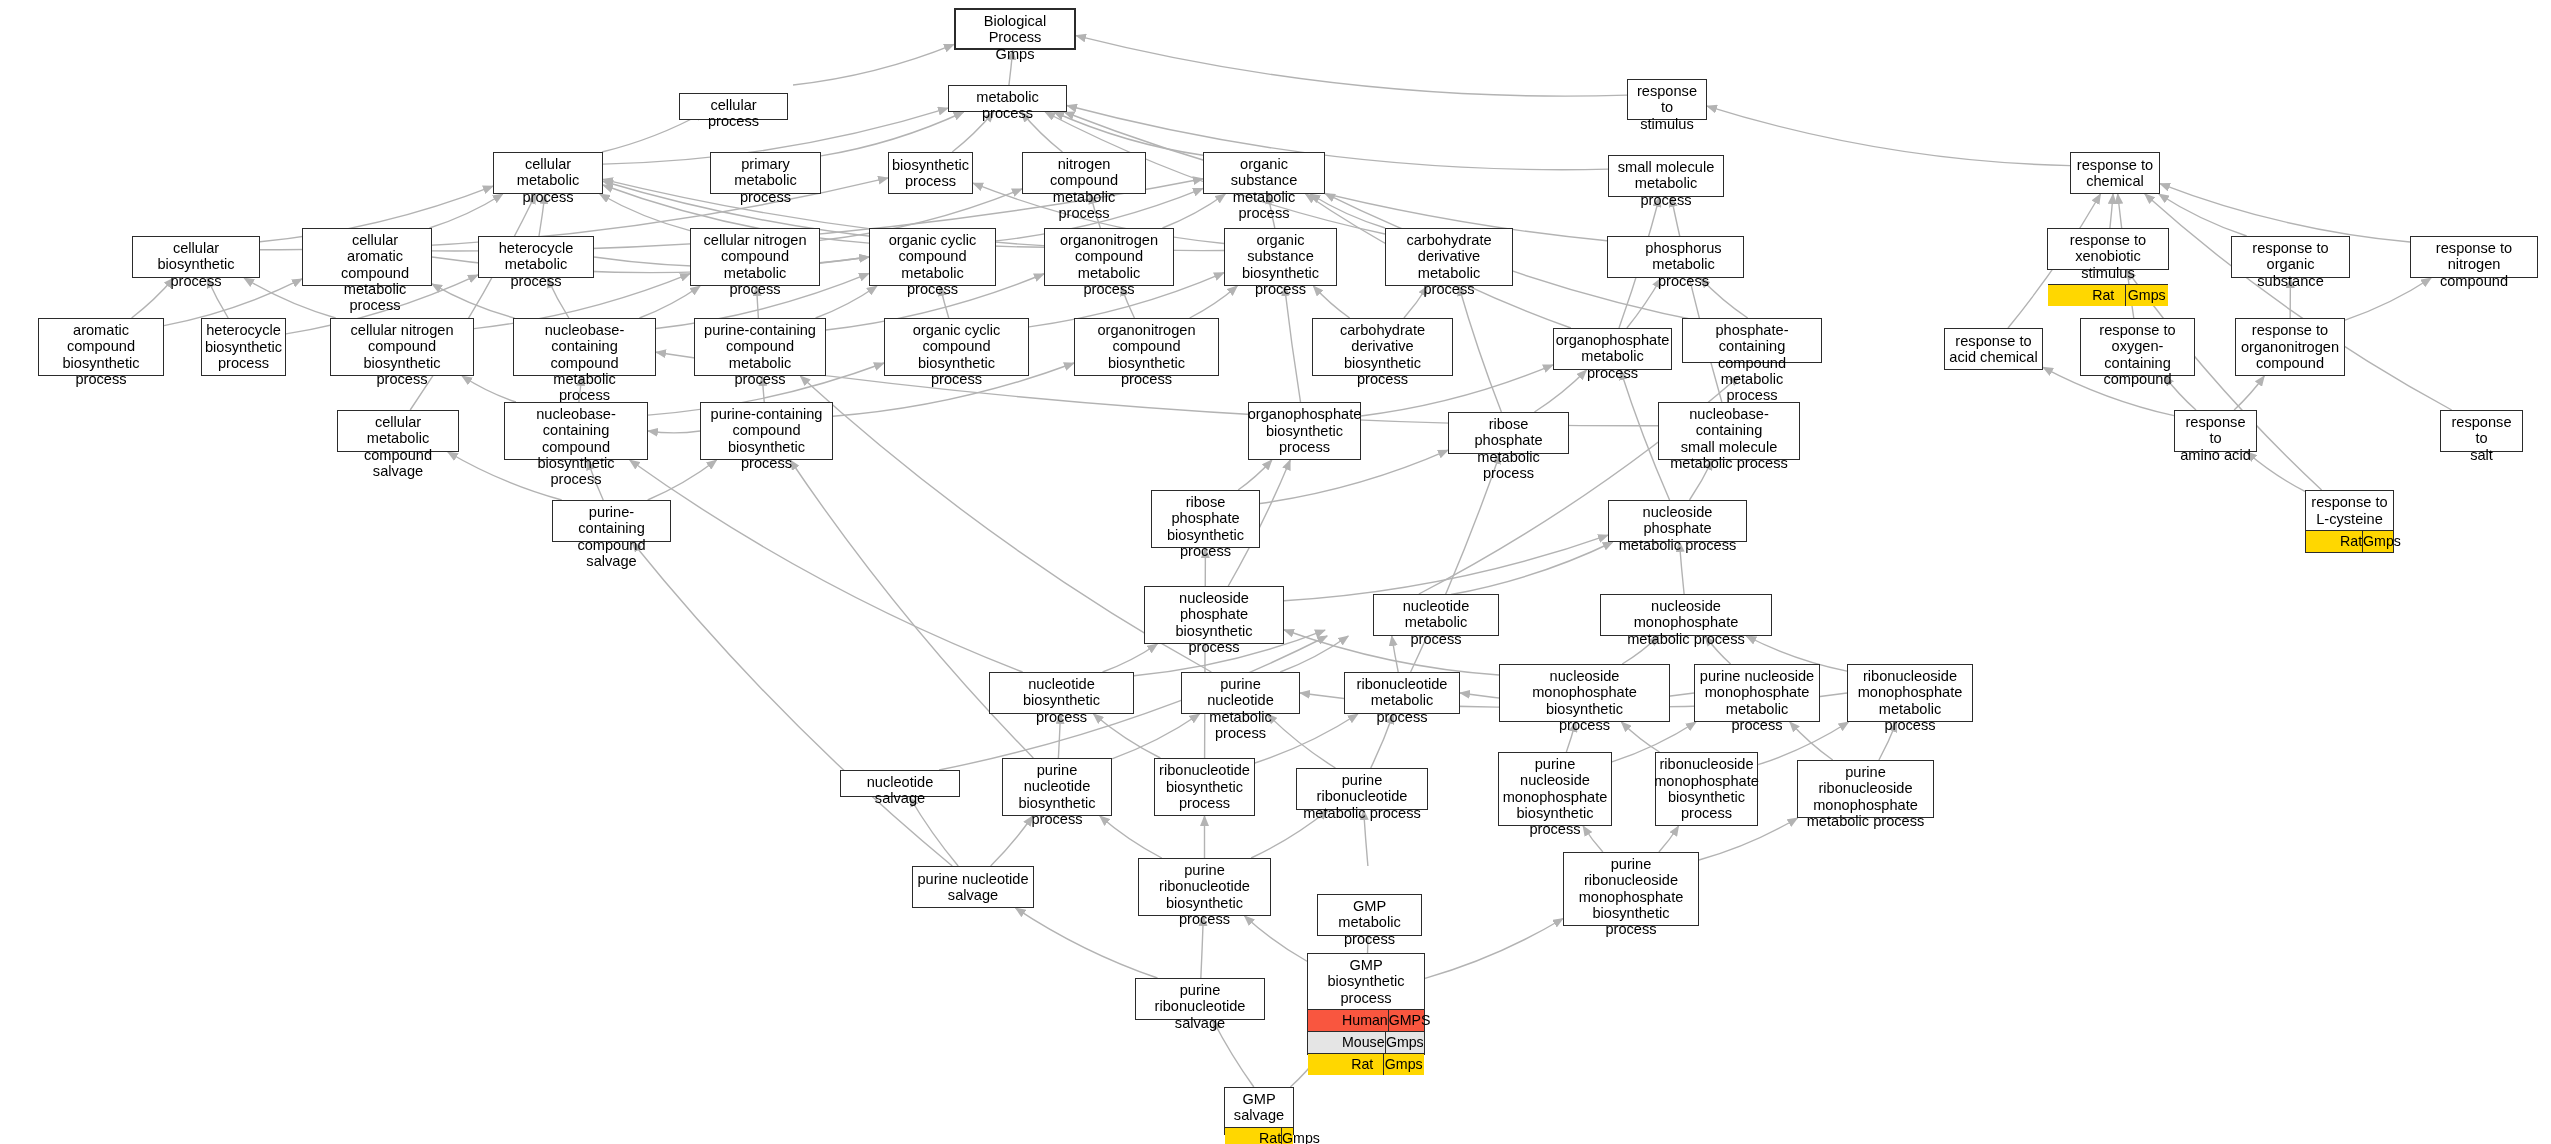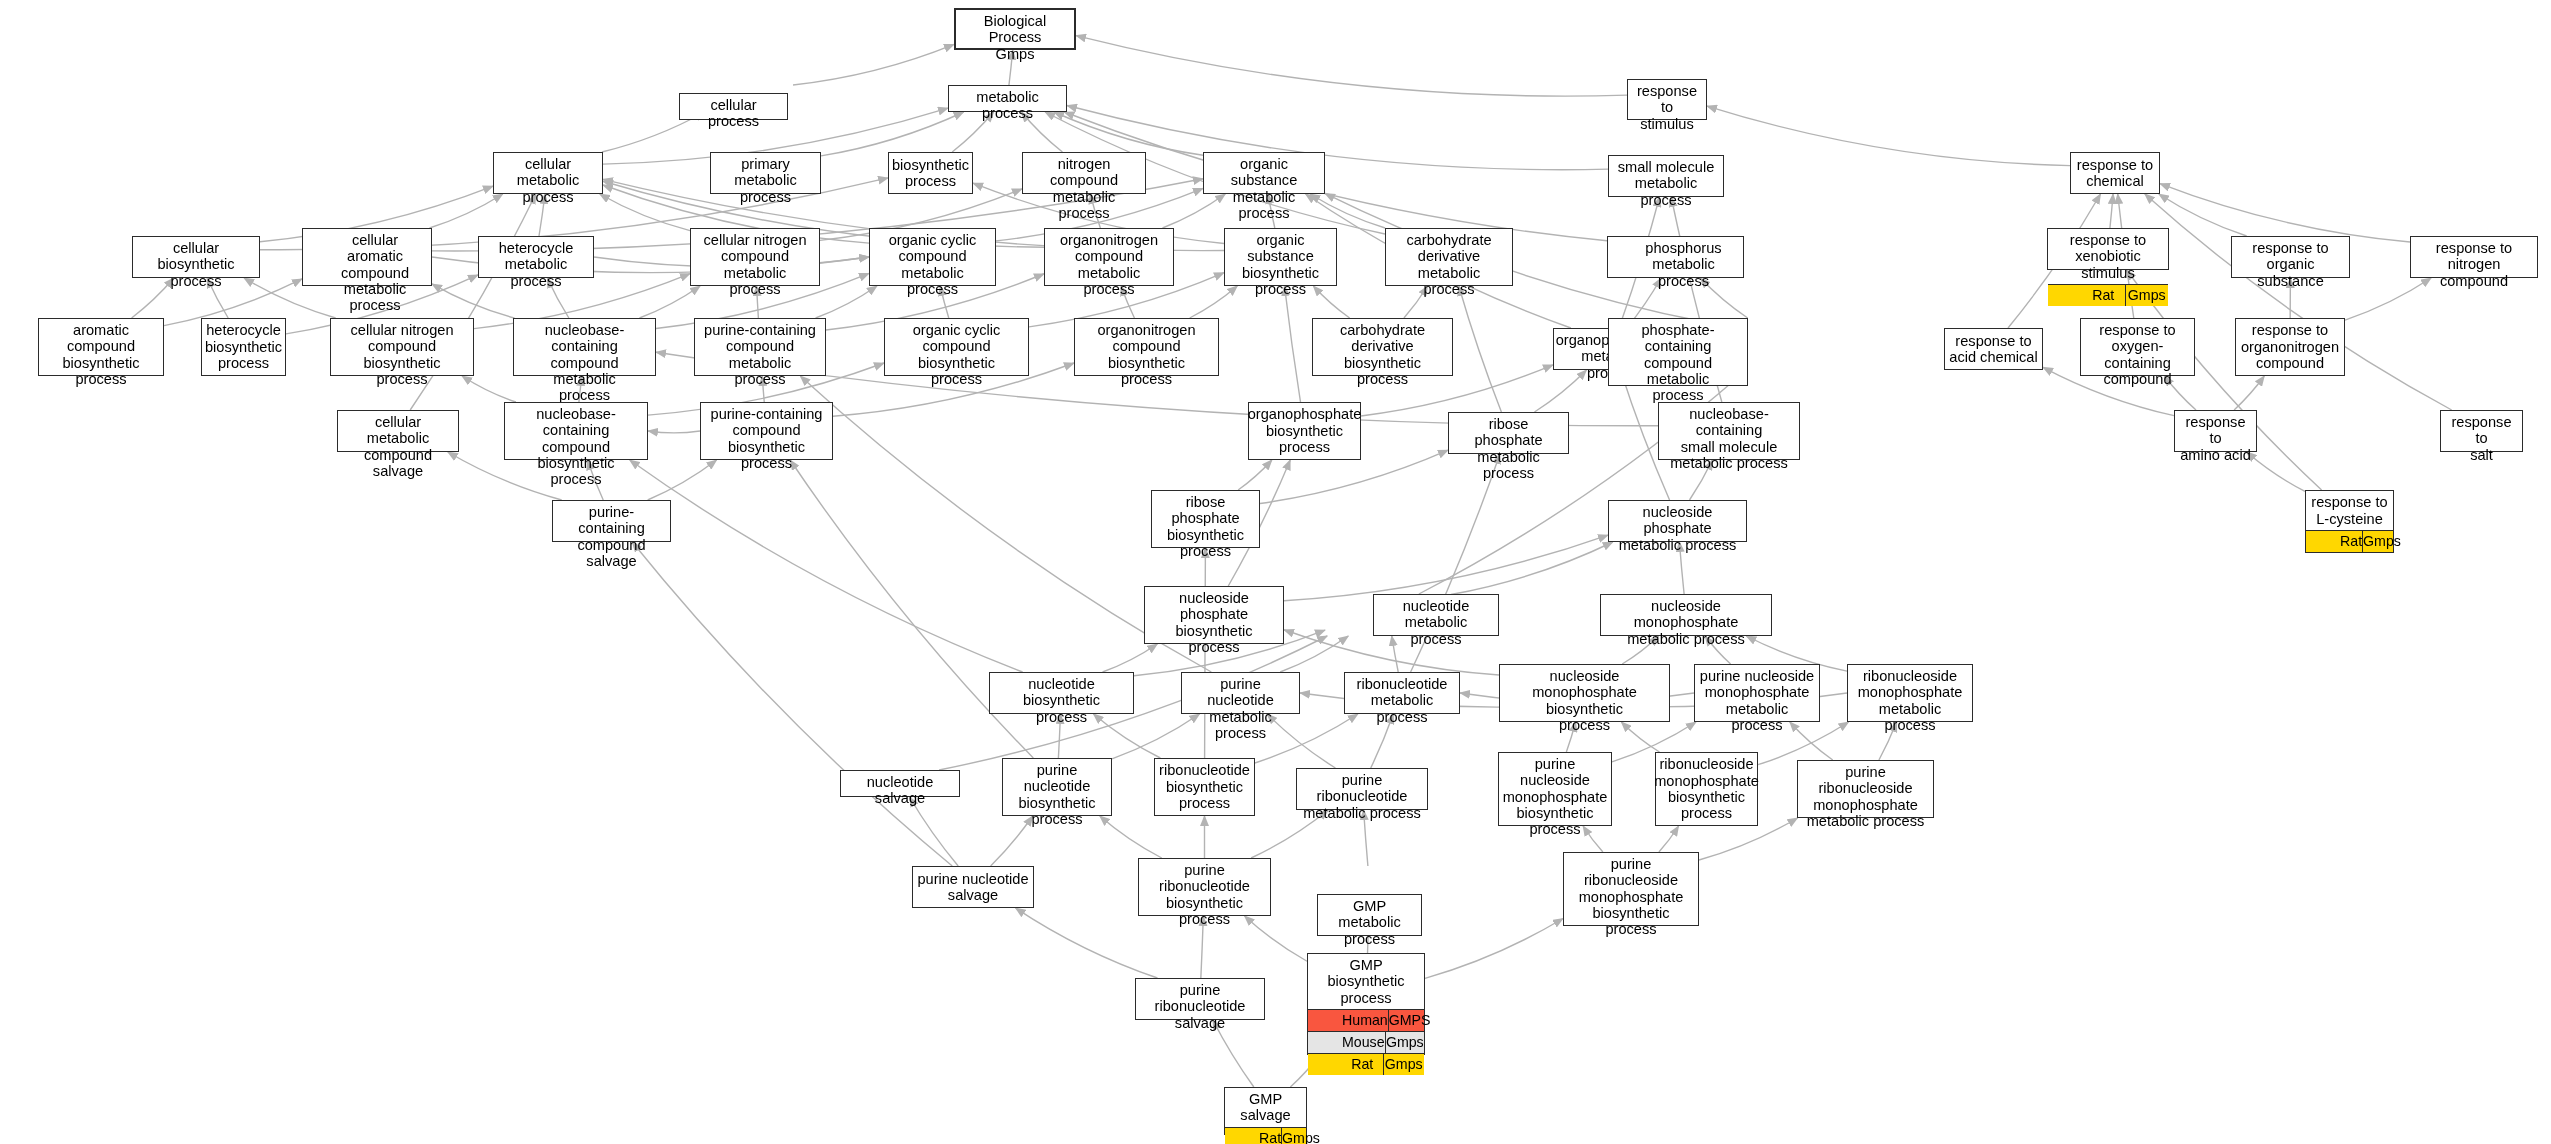--- a/index.html
+++ b/index.html
@@ -305,21 +305,21 @@
     </div>
     <div class="node" style="left: 1312px; top: 318px; width: 141px; height: 58px;">
       <div class="title">carbohydrate
 derivative biosynthetic
 process</div>
     </div>
     <div class="node" style="left: 1553px; top: 328px; width: 119px; height: 42px;">
       <div class="title">organophosphate
 metabolic process</div>
     </div>
-    <div class="node" style="left: 1608px; top: 318px; width: 140px; height: 68px;">
+    <div class="node" style="left: 1682px; top: 318px; width: 140px; height: 45px;">
       <div class="title">phosphate-containing
 compound metabolic
 process</div>
     </div>
     <div class="node" style="left: 1944px; top: 328px; width: 99px; height: 42px;">
       <div class="title">response to
 acid chemical</div>
     </div>
     <div class="node" style="left: 2080px; top: 318px; width: 115px; height: 58px;">
       <div class="title">response to
@@ -480,21 +480,21 @@
         <div class="gene-row" style="background: rgb(255, 215, 0);">
           <div class="sp">Rat</div>
           <div class="gn">Gmps</div>
         </div>
       </div>
     </div>
     <div class="node" style="left: 1135px; top: 978px; width: 130px; height: 42px;">
       <div class="title">purine ribonucleotide
 salvage</div>
     </div>
-    <div class="node" style="left: 1224px; top: 1087px; width: 83px; height: 48px;">
+    <div class="node" style="left: 1224px; top: 1087px; width: 70px; height: 48px;">
       <div class="title">GMP salvage</div>
       <div class="gene-rows">
         <div class="gene-row" style="background: rgb(255, 215, 0);">
           <div class="sp">Rat</div>
           <div class="gn">Gmps</div>
         </div>
       </div>
     </div>
     <div class="node" style="left: 2174px; top: 410px; width: 83px; height: 42px;">
       <div class="title">response to

